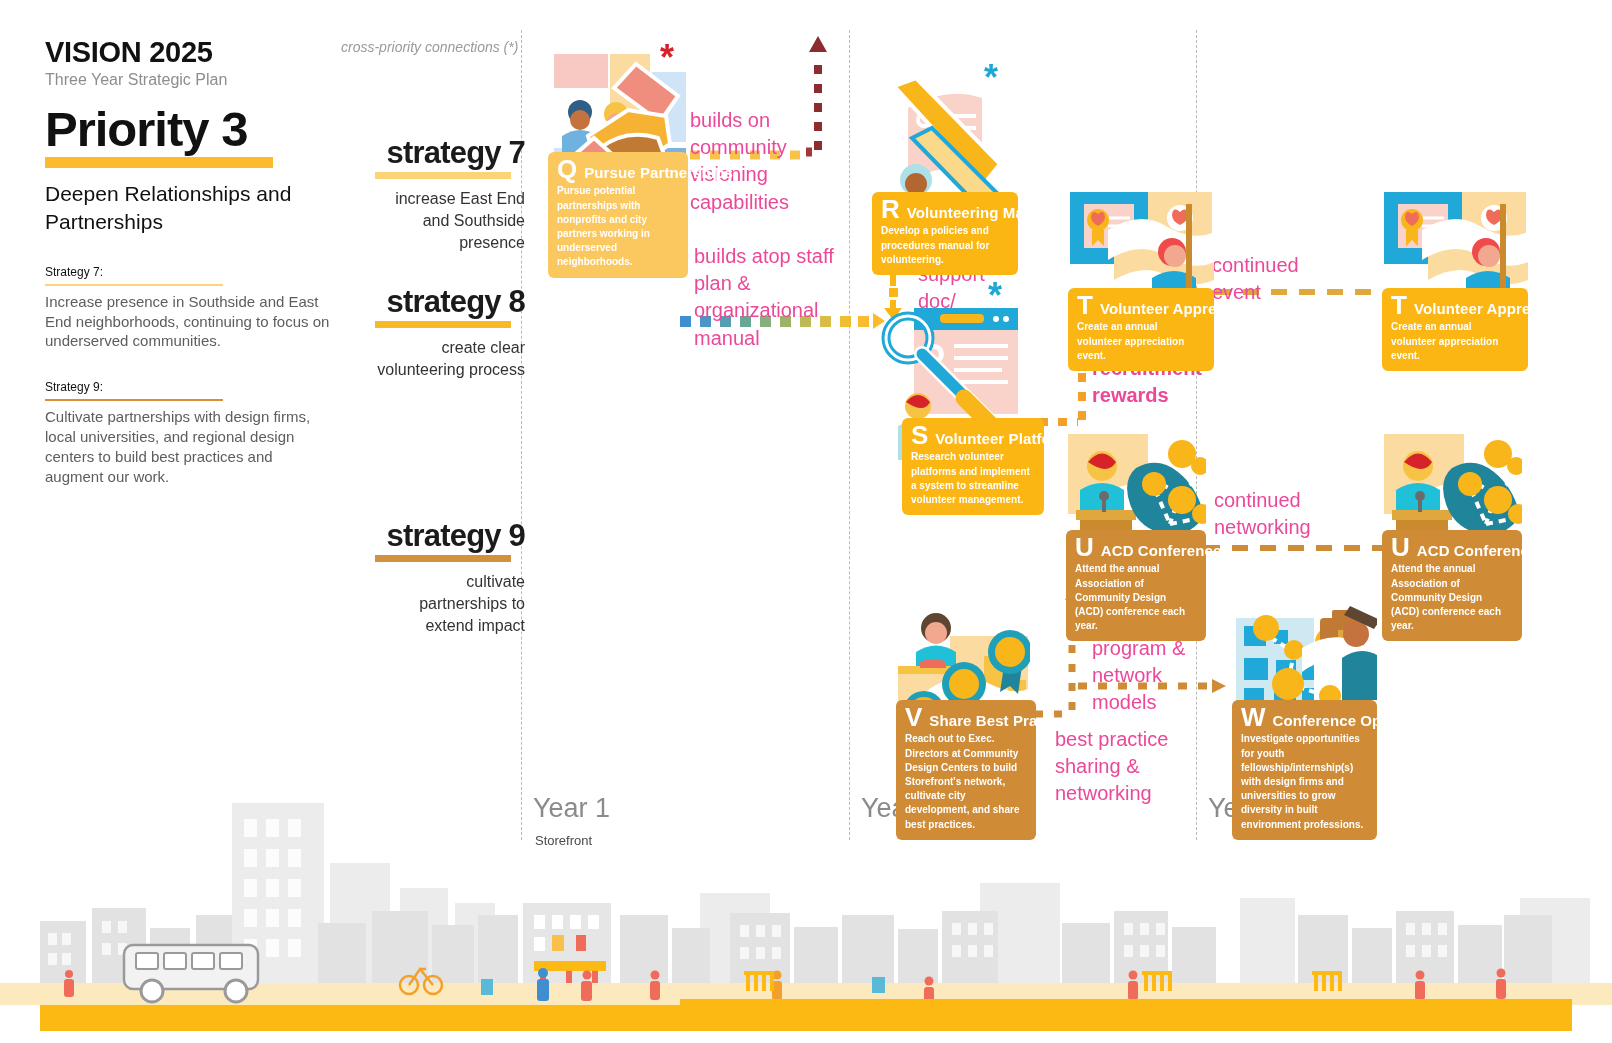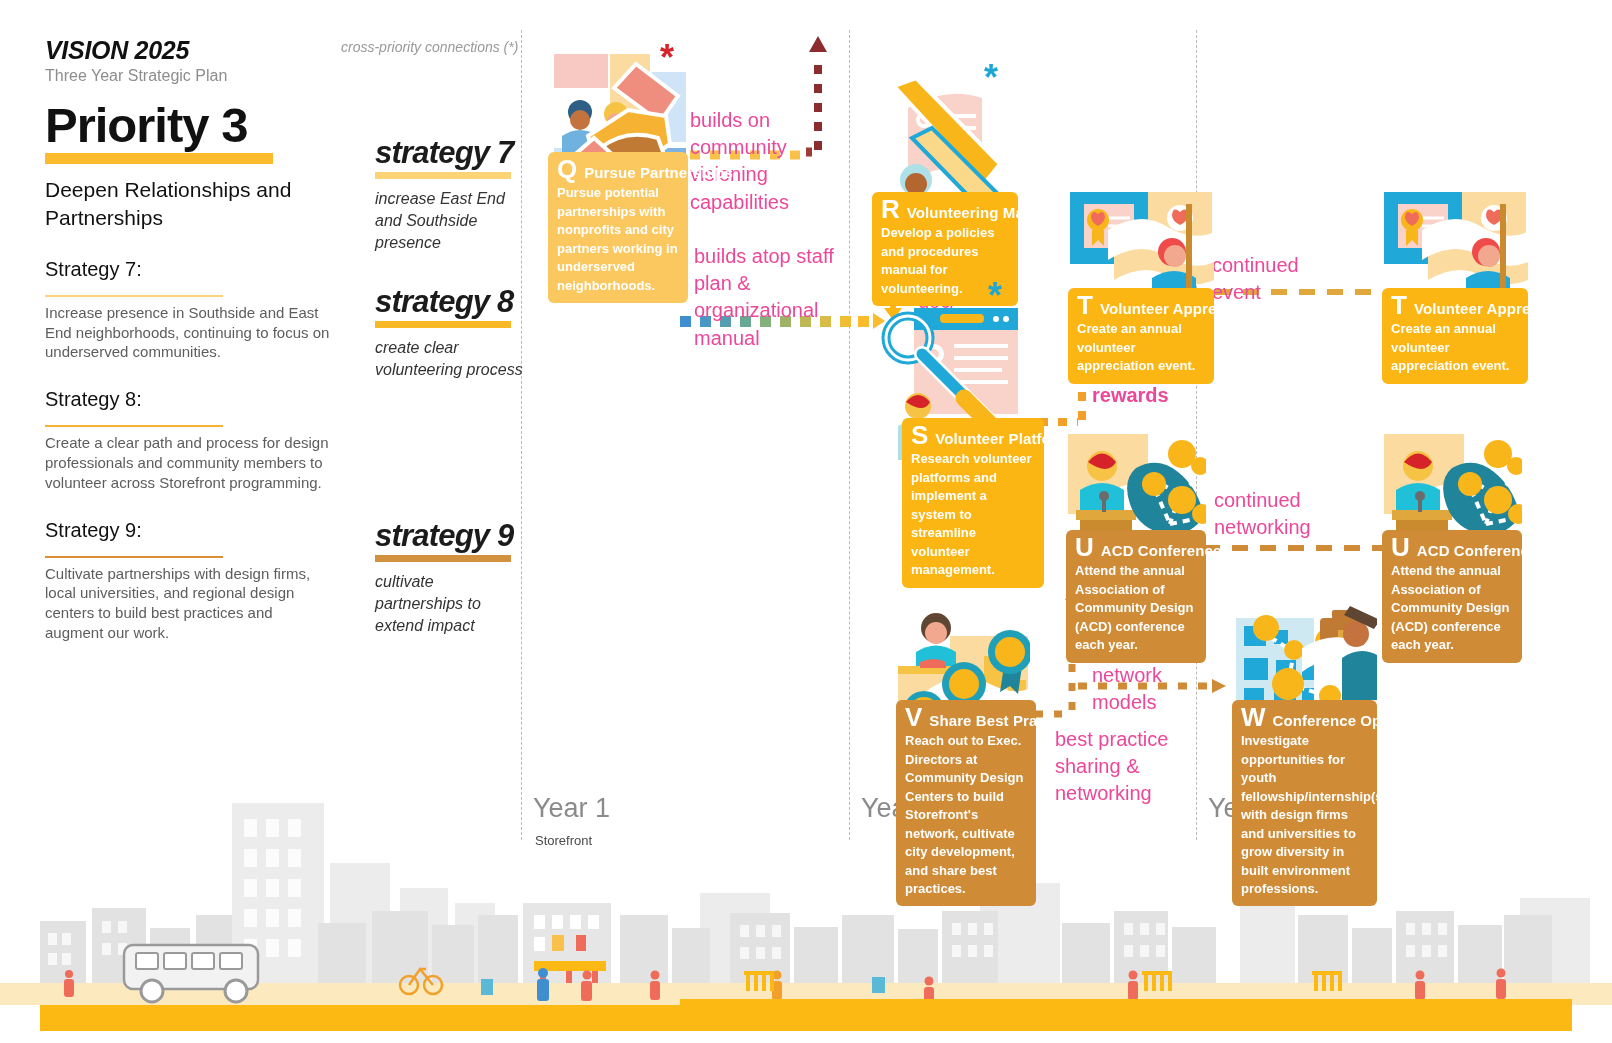--- a/index.html
+++ b/index.html
@@ -6,52 +6,52 @@
   html, body {
     width: 1612px; height: 1043px;
     background: #ffffff;
     font-family: "Liberation Sans", sans-serif;
     overflow: hidden;
   }
   #stage { position: relative; width: 1612px; height: 1043px; background:#fff; }
 
   
   .left-panel { position:absolute; left:45px; top:36px; width:290px; }
-  .vision-title { font-size:25px; font-weight:bold; color:#111; letter-spacing:-0.3px;font-style:italic; }
+  .vision-title { font-size:29px; font-weight:bold; color:#111; letter-spacing:-0.3px; }
   .vision-sub { font-size:16px; color:#8d8d8d; margin-top:2px; }
   .priority-title { font-size:49px; font-weight:bold; color:#111; margin-top:16px; line-height:1.02; letter-spacing:-1px;}
   .priority-rule { width:228px; height:11px; background:#fcba2d; margin-top:2px; }
   .priority-sub { font-size:21px; color:#111; margin-top:12px; line-height:1.33; }
   .strat-block { margin-top:26px; }
-  .strat-head { font-size:20px; color:#111; padding-bottom:13px; display:inline-block; }
+  .strat-head { font-size:12px; color:#111; padding-bottom:4px; display:inline-block; }
   .strat-rule { width:178px; height:2px; margin-top:1px; margin-bottom:6px; }
   .r7 { background:#fcd375; } .r8 { background:#f5b333; } .r9 { background:#d98f33; }
   .strat-body { font-size:15px; color:#5d5d5d; line-height:1.32; }
 
   
   .cross-note { position:absolute; left:341px; top:39px; font-size:14px; color:#9a9a9a; font-style:italic; }
-  .strategy-card { position:absolute; width:150px; text-align:left;font-style:italic; }
+  .strategy-card { position:absolute; width:150px; text-align:right; }
   .strategy-card .sname { font-size:31px; font-weight:bold; color:#1b1b1b; letter-spacing:-0.8px; white-space:nowrap; }
   .strategy-card .sbar { height:7px; margin-top:1px; width:136px; }
   .strategy-card .sdesc { font-size:16px; color:#333; line-height:1.36; margin-top:9px; }
   .b7 { background:#fcd375; } .b8 { background:#f9b927; } .b9 { background:#d2913f; }
 
   
   .year-div { position:absolute; top:30px; width:0; border-left:1px dashed #b9b9b9; }
   .year-label { position:absolute; font-size:27px; color:#8b8b8b; }
   .storefront-lbl { position:absolute; font-size:13px; color:#4a4a4a; }
 
   
   .card { position:absolute; }
   .card .art { position:absolute; left:0; top:0; overflow:hidden; }
   .card .plate { position:absolute; border-radius:6px; padding:6px 9px 8px 9px; color:#fff; }
   .plate-title-row { display:flex; align-items:baseline; gap:7px; }
   .card-letter { font-size:26px; font-weight:bold; line-height:0.9; color:#fff; }
   .card-title { font-size:15px; font-weight:bold; color:#fff; letter-spacing:0.1px; white-space:nowrap; }
-  .card-desc { font-size:13px; font-weight:bold; line-height:1.42; color:#fff; margin-top:3px; }
+  .card-desc { font-size:10px; font-weight:bold; line-height:1.42; color:#fff; margin-top:3px; }
   .plate-amber { background:#fbb614; }
   .plate-brown { background:#cf8b36; }
   .plate-lightamber { background:#fbc85f; }
 
   .asterisk { position:absolute; font-size:36px; font-weight:bold; line-height:1; }
   .ast-red { color:#d6232a; }
   .ast-blue { color:#1fa7d4; }
 
   
   .conn-label { position:absolute; font-size:20px; color:#ec4899; line-height:1.36; }
@@ -272,25 +272,20 @@
     <div class="priority-title">Priority 3</div>
     <div class="priority-rule"></div>
     <div class="priority-sub">Deepen Relationships and Partnerships</div>
 
     <div class="strat-block">
       <div class="strat-head">Strategy 7:</div>
       <div class="strat-rule r7"></div>
       <div class="strat-body">Increase presence in Southside and East End neighborhoods, continuing to focus on underserved communities.</div>
     </div>
     <div class="strat-block">
-      <div class="strat-head">Strategy 8:</div>
-      <div class="strat-rule r8"></div>
-      <div class="strat-body">Create a clear path and process for design professionals and community members to volunteer across Storefront programming.</div>
-    </div>
-    <div class="strat-block">
       <div class="strat-head">Strategy 9:</div>
       <div class="strat-rule r9"></div>
       <div class="strat-body">Cultivate partnerships with design firms, local universities, and regional design centers to build best practices and augment our work.</div>
     </div>
   </div>
 
   <div class="cross-note">cross-priority connections (*)</div>
 
   <div class="strategy-card" style="left:375px; top:135px;">
     <div class="sname">strategy 7</div>

